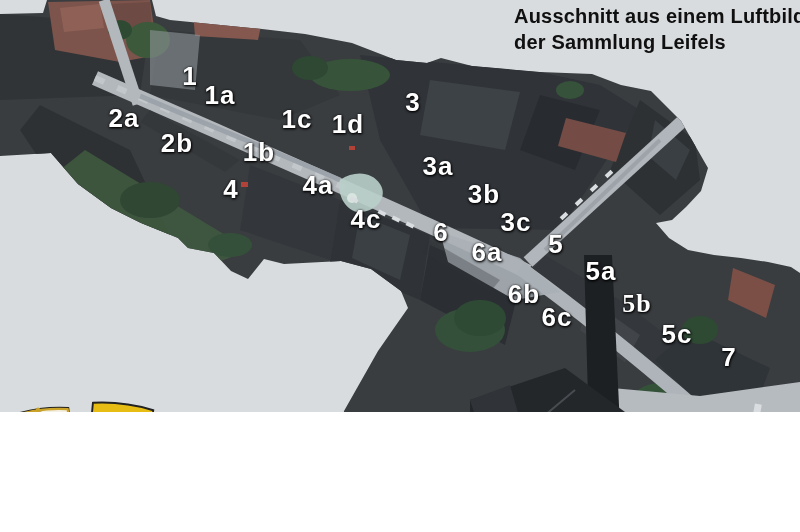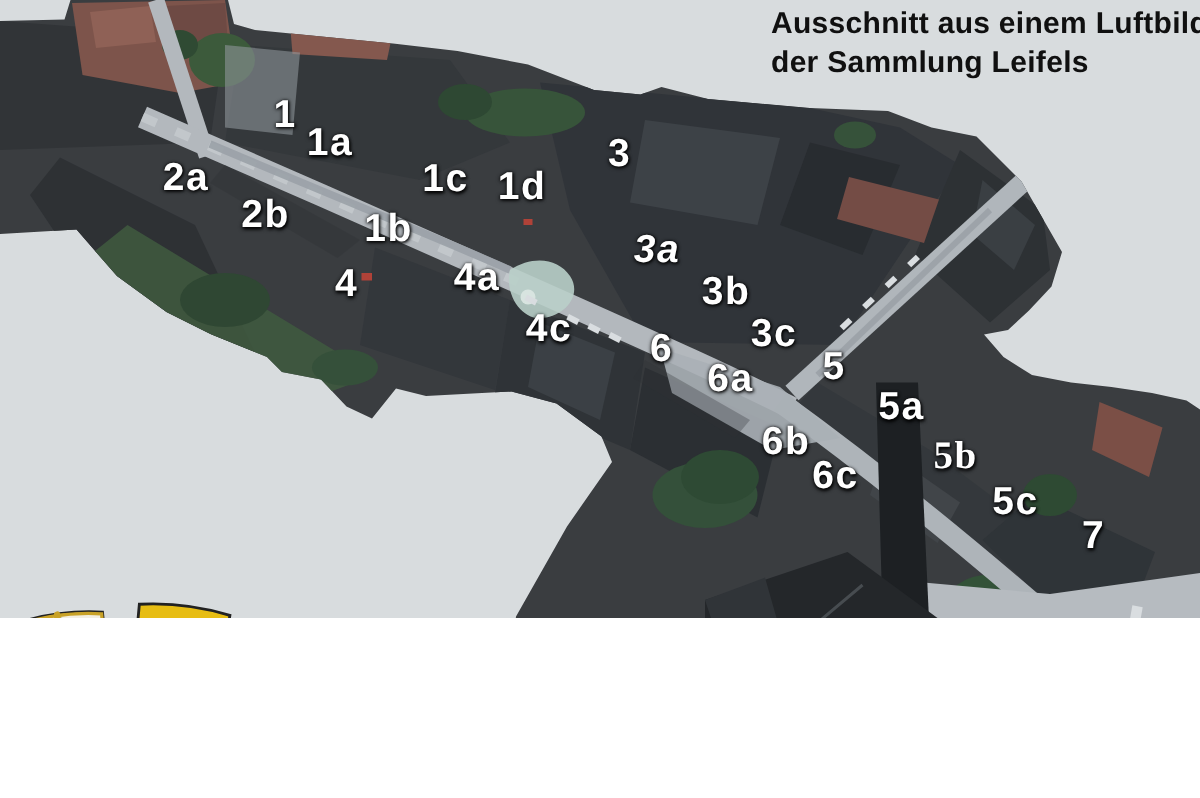--- a/index.html
+++ b/index.html
@@ -141,21 +141,21 @@
 
   <div>
       <div class="map-label" style="left: 190px; top: 76px;">1</div>
       <div class="map-label" style="left: 220px; top: 95px;">1a</div>
       <div class="map-label" style="left: 259px; top: 108px; margin-top: 44px;">1b</div>
       <div class="map-label" style="left: 297px; top: 119px;">1c</div>
       <div class="map-label" style="left: 348px; top: 124px;">1d</div>
       <div class="map-label" style="left: 124px; top: 118px;">2a</div>
       <div class="map-label" style="left: 177px; top: 143px;">2b</div>
       <div class="map-label" style="left: 413px; top: 102px;">3</div>
-      <div class="map-label" style="left: 438px; top: 166px; font-style: italic;">3a</div>
+      <div class="map-label" style="left: 438px; top: 166px;">3a</div>
       <div class="map-label" style="left: 484px; top: 194px;">3b</div>
       <div class="map-label" style="left: 516px; top: 222px;">3c</div>
       <div class="map-label" style="left: 231px; top: 189px;">4</div>
       <div class="map-label" style="left: 318px; top: 185px;">4a</div>
       <div class="map-label" style="left: 366px; top: 219px;">4c</div>
       <div class="map-label" style="left: 556px; top: 244px;">5</div>
       <div class="map-label" style="left: 601px; top: 271px;">5a</div>
       <div class="map-label" style="left: 637px; top: 304px; font-family: Liberation Serif, serif;">5b</div>
       <div class="map-label" style="left: 677px; top: 334px;">5c</div>
       <div class="map-label" style="left: 441px; top: 232px;">6</div>

